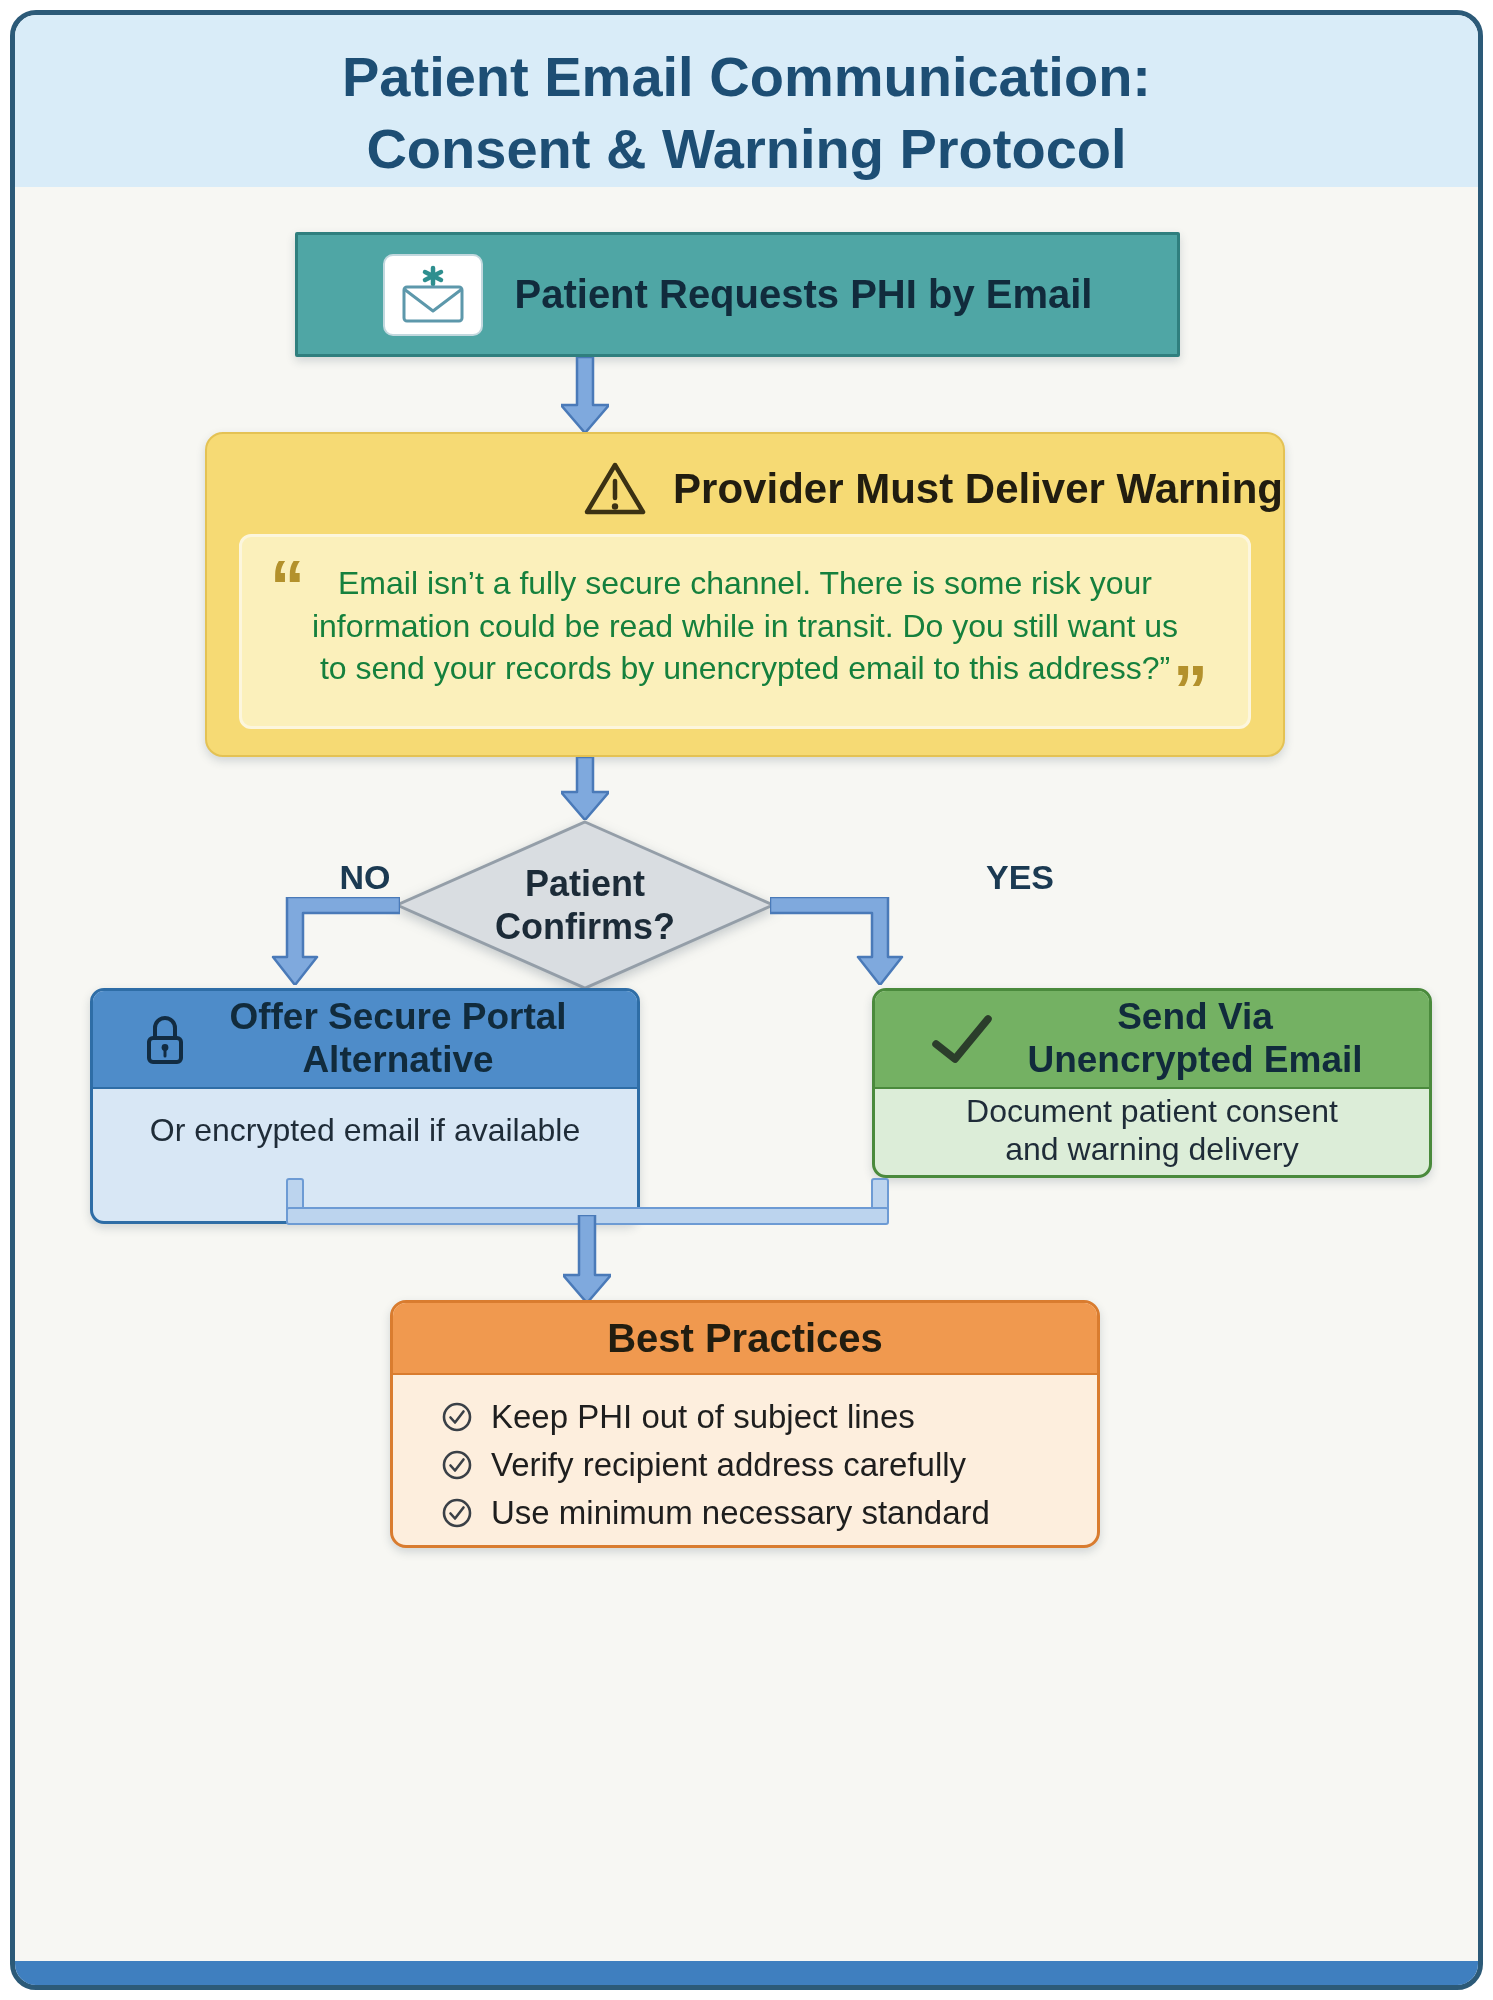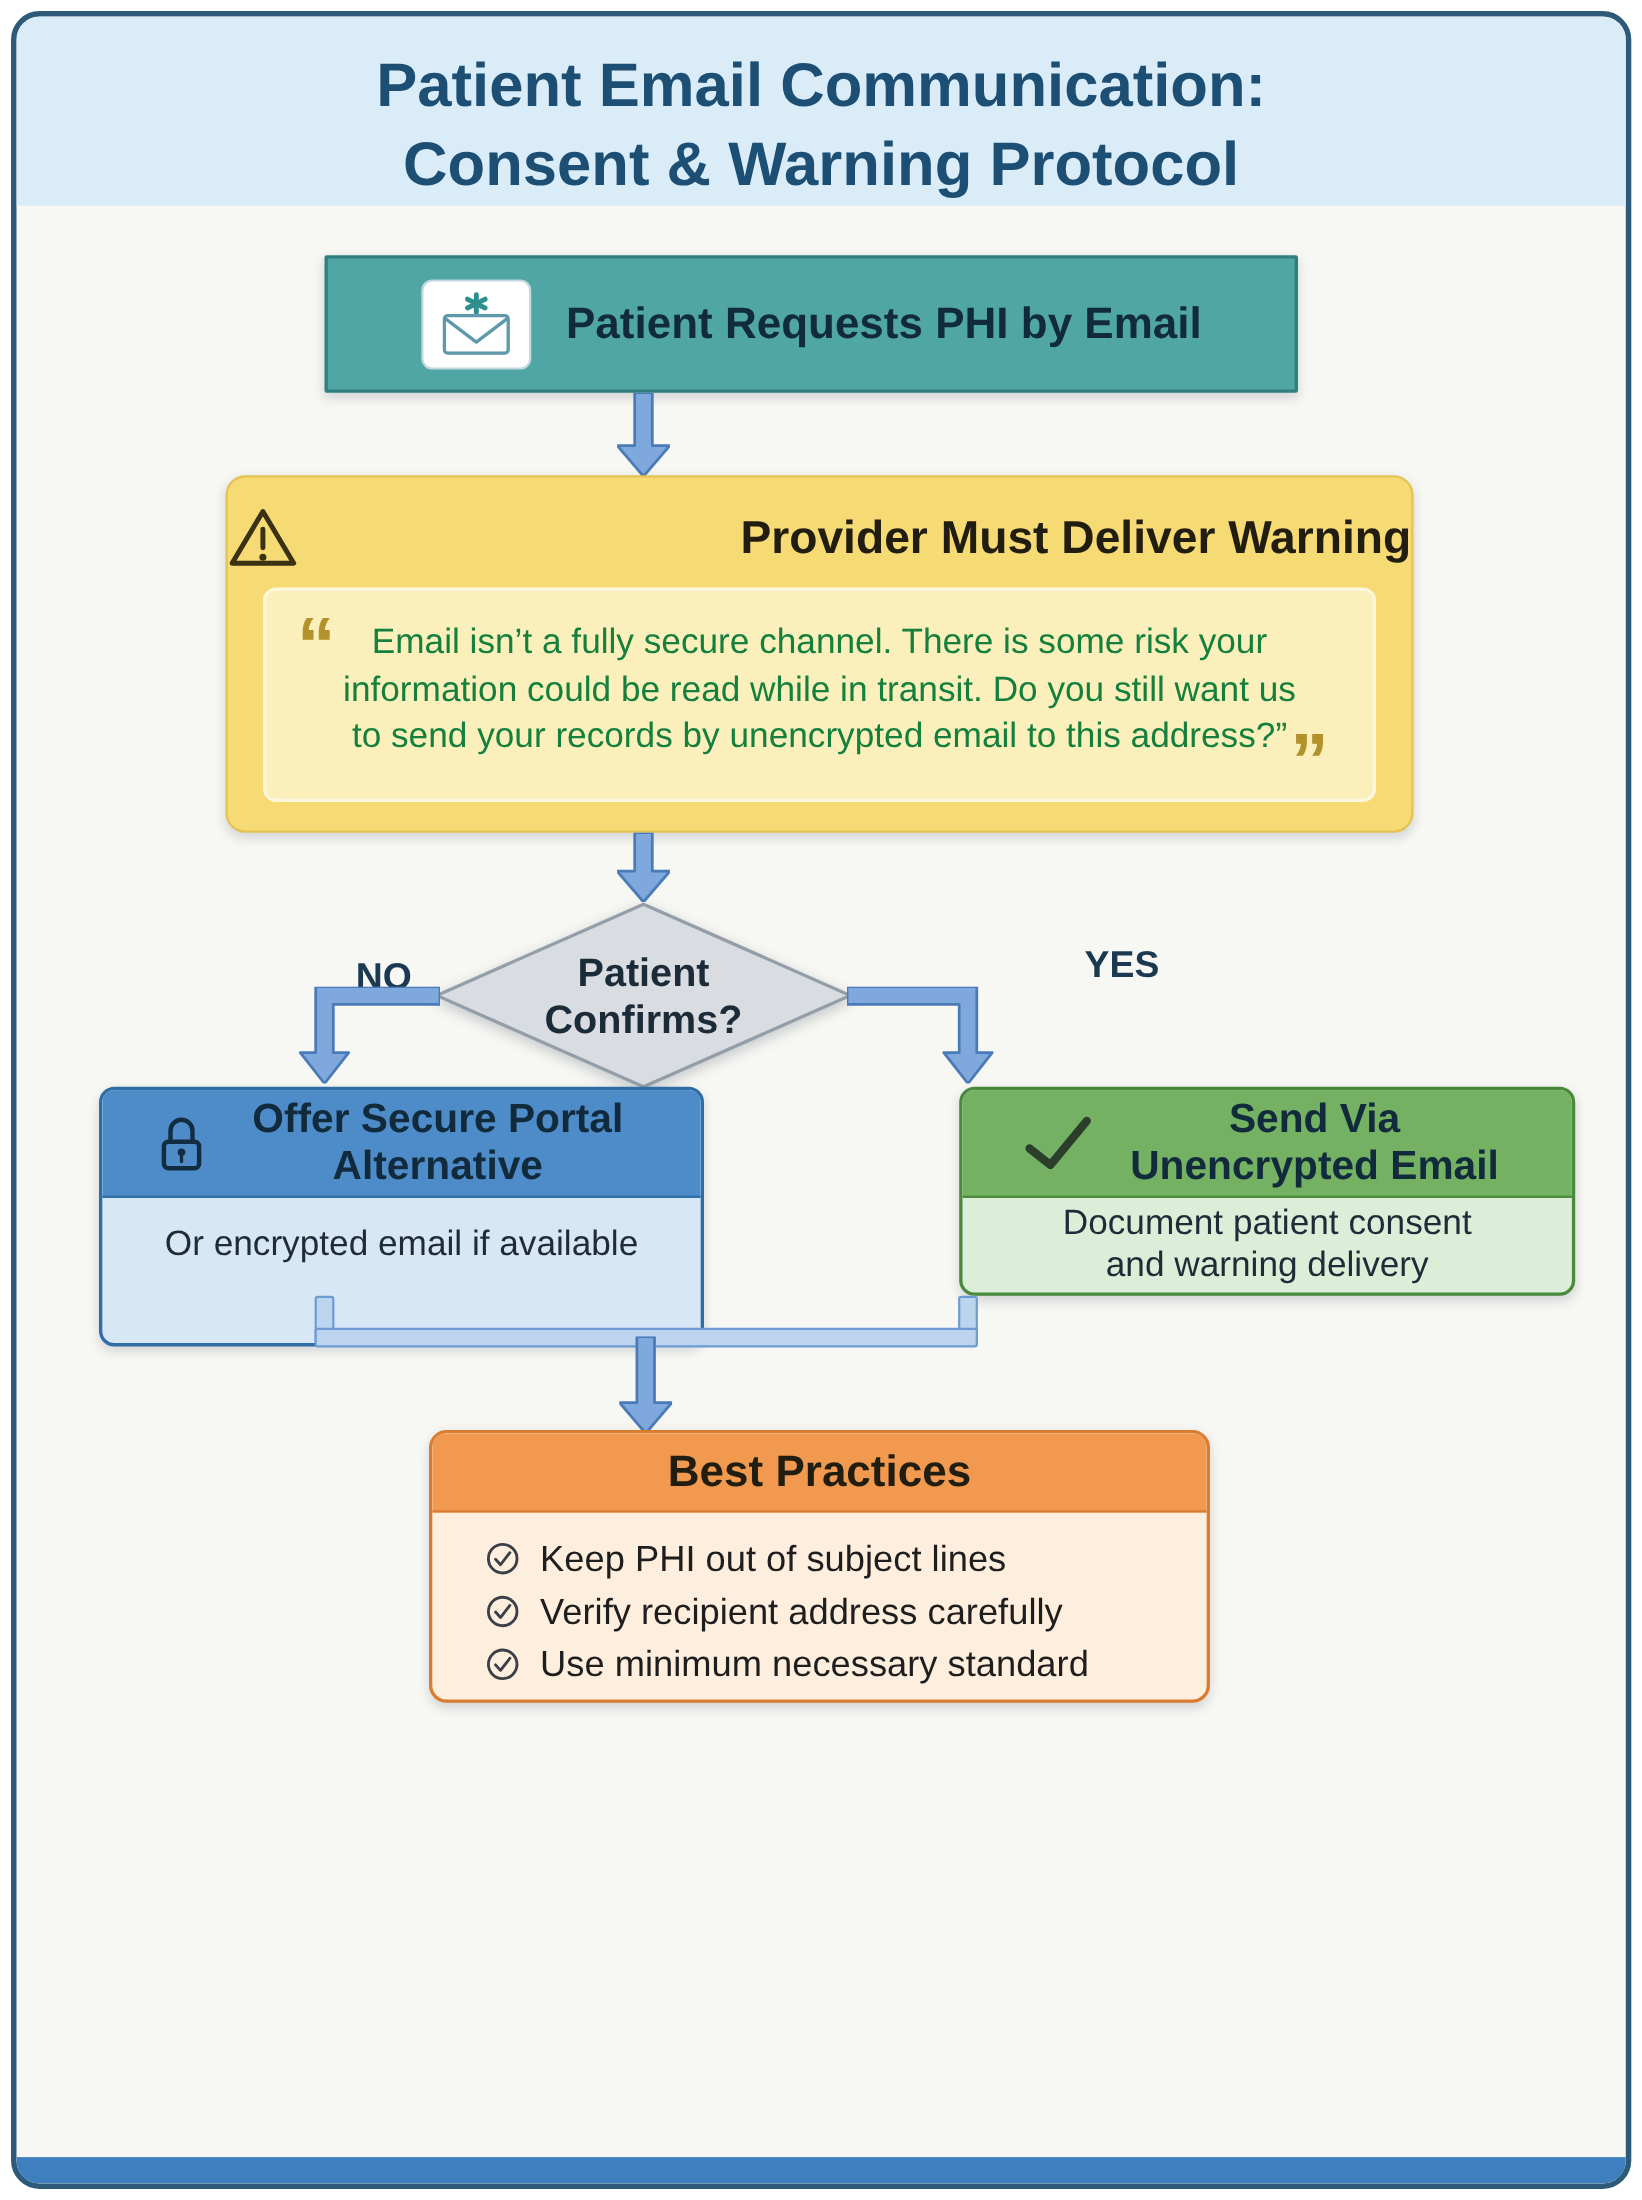--- a/index.html
+++ b/index.html
@@ -37,39 +37,39 @@
              display:flex;align-items:center;justify-content:center;}
   .request-label{font-size:40px;font-weight:bold;color:var(--node-title-text);}
 
   
   .flow-arrow polygon{fill:var(--arrow-fill);stroke:var(--arrow-border);stroke-width:2.5;stroke-linejoin:round;}
 
   
   .warning{left:190px;top:417px;width:1080px;height:325px;background:var(--yellow-fill);
            border:2.5px solid var(--yellow-border);border-radius:18px;}
   .warning-head{position:absolute;top:26px;left:0;width:100%;display:flex;align-items:center;
-                justify-content:space-between;gap:26px;}
+                justify-content:flex-end;gap:26px;}
   .warning-title{font-size:42px;font-weight:bold;color:var(--header-text);}
   .quote-box{position:absolute;left:32px;right:32px;top:100px;bottom:26px;background:var(--quote-fill);
              border:3px solid var(--quote-border);border-radius:12px;}
   .quote-text{position:absolute;left:50%;top:25px;transform:translateX(-50%);width:880px;max-width:92%;
               text-align:center;font-size:32px;line-height:1.33;color:#15803d;}
   .qmark{position:absolute;font-size:70px;font-weight:bold;color:var(--quote-mark);line-height:1;}
   .qopen{left:28px;top:14px;}
   .qclose{right:40px;bottom:0px;}
 
   
   .diamond-svg{left:380px;top:805px;filter:drop-shadow(0 4px 6px rgba(40,60,80,0.25));}
   .diamond-svg polygon{fill:var(--diamond-fill);stroke:var(--diamond-border);stroke-width:3;}
   .decision-label{left:380px;top:805px;width:380px;height:170px;display:flex;align-items:center;
                   justify-content:center;text-align:center;}
   .decision-label span{display:inline-block;width:220px;font-size:36px;font-weight:bold;
                        color:#1c2b38;line-height:1.2;}
   .branch-label{font-size:34px;font-weight:bold;color:#1b3a52;text-align:center;}
-  .no-label{left:284px;top:843px;width:100px;margin-top:11px;}
+  .no-label{left:300px;top:843px;width:100px;}
   .yes-label{left:940px;top:843px;width:130px;}
 
   
   .connector{background:var(--connector-fill);border:2.5px solid var(--connector-border);border-radius:3px;}
 
   
   .side-node{border-radius:14px;overflow:hidden;}
   .portal{left:75px;top:973px;width:550px;height:236px;border:3px solid var(--blue-border);background:var(--blue-body-fill);}
   .portal .node-head{background:var(--blue-fill);border-bottom:2.5px solid var(--blue-border);}
   .email{left:815px;top:973px;width:560px;height:190px;border:3px solid var(--green-border);background:var(--green-body-fill);margin-left:42px;}

